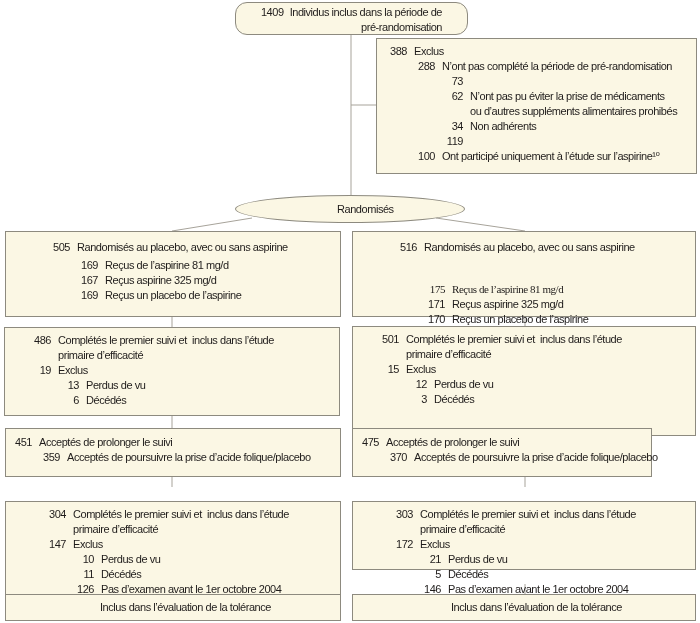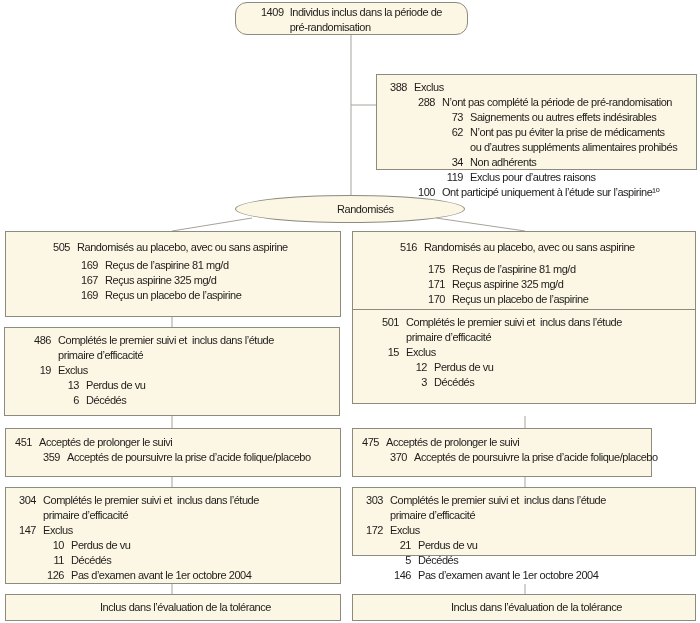--- a/index.html
+++ b/index.html
@@ -21,32 +21,32 @@
   .txt{white-space:pre;}
   .l0 .num{width:22px;}
   .l1 .num{width:50px;}
   .l2 .num{width:78px;}
   
   .center .line{justify-content:center;}
   .center .num{width:auto;margin-right:8px;margin-top:37px;}
   
   .pre .line{justify-content:center;}
   .pre .num{width:auto;margin-right:6px;}
-  .pre .txt{text-align:left;}
+  .pre .txt{text-align:right;}
   
   #box-pre{padding-top:2px;}
   #box-excl{padding:5px 2px 0 8px;}
   #box-a-left,#box-a-right{padding:8px 2px 0 42px;}
   #box-b-left,#box-b-right{padding:5px 2px 0 24px;}
   #box-c-left,#box-c-right{padding:6px 2px 4px 4px;}
-  #box-d-left,#box-d-right{padding:5px 2px 0 8px;}
+  #box-d-left,#box-d-right{padding:5px 2px 0 38px;margin-top:14px;}
   #box-e-left,#box-e-right,#node-randomised{padding-top:6px;}
   #box-e-left,#box-e-right{padding-top:5px;}
   #box-a-left .line:nth-child(2){margin-top:3px;}
-  #box-a-right .line:nth-child(2){margin-top:7px;}
+  #box-a-right .line:nth-child(2){margin-top:27px;font-family:Liberation Serif, serif;}
 </style>
 </head>
 <body>
 
 <div id="canvas">
 
   <svg class="connectors" width="700" height="623">
 
     <line x1="351" y1="35" x2="351" y2="196"></line>
 
@@ -67,45 +67,43 @@
   </svg>
 
   <div id="box-pre" class="box pre" style="left:235px;top:2px;width:233px;height:33px;border-radius:12px;">
       <div class="line l0">
         <span class="num">1409</span>
         <span class="txt">Individus inclus dans la période de
 pré-randomisation</span>
       </div>
     </div>
 
-  <div id="box-excl" class="box" style="left:376px;top:38px;width:321px;height:96px;margin-top:36px;">
+  <div id="box-excl" class="box" style="left:376px;top:38px;width:321px;height:136px;">
       <div class="line l0">
         <span class="num">388</span>
         <span class="txt">Exclus</span>
       </div>
       <div class="line l1">
         <span class="num">288</span>
         <span class="txt">N’ont pas complété la période de pré-randomisation</span>
       </div>
       <div class="line l2">
         <span class="num">73</span>
-        <span class="txt">Saignements ou autres effets indésirables</span>
       </div>
       <div class="line l2">
         <span class="num">62</span>
         <span class="txt">N’ont pas pu éviter la prise de médicaments
 ou d’autres suppléments alimentaires prohibés</span>
       </div>
       <div class="line l2">
         <span class="num">34</span>
         <span class="txt">Non adhérents</span>
       </div>
       <div class="line l2">
         <span class="num">119</span>
-        <span class="txt">Exclus pour d’autres raisons</span>
       </div>
       <div class="line l1">
         <span class="num">100</span>
         <span class="txt">Ont participé uniquement à l’étude sur l’aspirine¹⁰</span>
       </div>
     </div>
 
   <div id="node-randomised" class="box ellipse center" style="left:235px;top:195px;width:230px;height:28px;">
       <div class="line l0">
         <span class="num">1021</span>
@@ -162,21 +160,21 @@
       </div>
       <div class="line l1">
         <span class="num">13</span>
         <span class="txt">Perdus de vu</span>
       </div>
       <div class="line l1">
         <span class="num">6</span>
         <span class="txt">Décédés</span>
       </div>
     </div>
-  <div id="box-b-right" class="box" style="left:352px;top:309px;width:344px;height:95px;">
+  <div id="box-b-right" class="box" style="left:352px;top:326px;width:344px;height:110px;">
       <div class="line l0">
         <span class="num">501</span>
         <span class="txt">Complétés le premier suivi et  inclus dans l’étude
 primaire d’efficacité</span>
       </div>
       <div class="line l0">
         <span class="num">15</span>
         <span class="txt">Exclus</span>
       </div>
       <div class="line l1">

